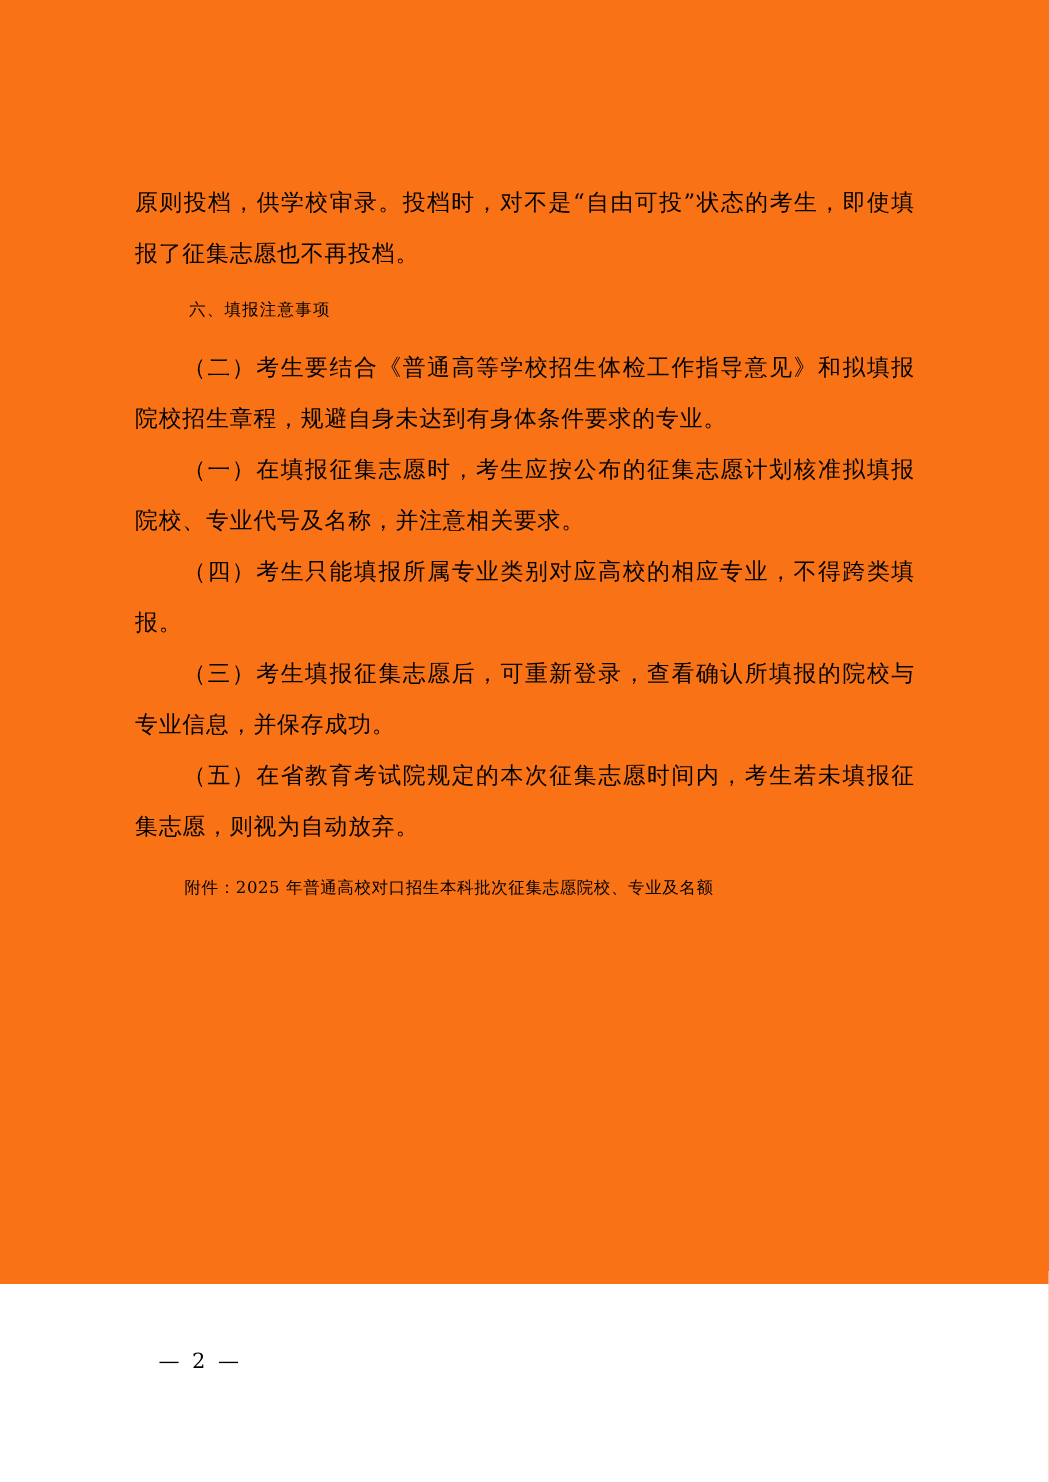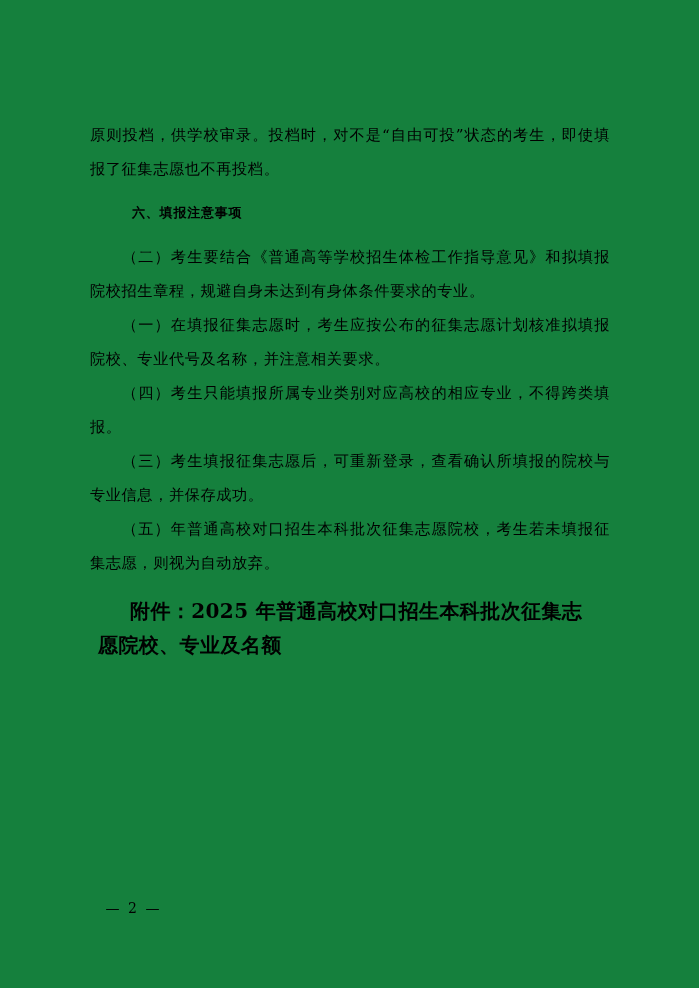--- a/index.html
+++ b/index.html
@@ -13,57 +13,56 @@
     font-family: "DejaVu Serif", "Liberation Serif", serif;
     color: #000000;
     position: relative;
     overflow: hidden;
   }
   .page {
     position: absolute;
     left: 0;
     top: 0;
     width: 699px;
-    height: 988px;
-    background: #15803d;
+    height: 856px;
+    background: #f97316;
   }
   .content {
     position: absolute;
     left: 90px;
     top: 118px;
     width: 520px;
   }
   .para {
     font-size: 15.2px;
     line-height: 34px;
     text-align: justify;
     text-justify: inter-ideograph;
     letter-spacing: 0.6px;
     margin: 0;
     text-indent: 0;
   }
   .para.indent {
     text-indent: 32px;
   }
   .heading {
-    font-size: 13px;
+    font-size: 11px;
     line-height: 34px;
-    font-weight: bold;
+    font-weight: normal;
     letter-spacing: 0.8px;
-    margin: 10px;
+    margin: 4px;
     text-indent: 32px;
   }
   .gap-small { height: 6px; }
   .attachment {
-    font-size: 20px;
+    font-size: 11px;
     line-height: 34px;
     letter-spacing: 0.4px;
-    margin: 8px;
+    margin: 1px;
     text-indent: 32px;
-    font-weight: bold;
   }
   .signature-block {
     margin-top: 46px;
     text-align: left;
     padding-left: 310px;
   }
   .sig-line {
     font-size: 15.2px;
     line-height: 36px;
     letter-spacing: 0.8px;
@@ -95,21 +94,21 @@
     <p class="heading">六、填报注意事项</p>
 
     <p class="para indent">（二）考生要结合《普通高等学校招生体检工作指导意见》和拟填报院校招生章程，规避自身未达到有身体条件要求的专业。</p>
 
     <p class="para indent">（一）在填报征集志愿时，考生应按公布的征集志愿计划核准拟填报院校、专业代号及名称，并注意相关要求。</p>
 
     <p class="para indent">（四）考生只能填报所属专业类别对应高校的相应专业，不得跨类填报。</p>
 
     <p class="para indent">（三）考生填报征集志愿后，可重新登录，查看确认所填报的院校与专业信息，并保存成功。</p>
 
-    <p class="para indent">（五）年普通高校对口招生本科批次征集志愿院校，考生若未填报征集志愿，则视为自动放弃。</p>
+    <p class="para indent">（五）在省教育考试院规定的本次征集志愿时间内，考生若未填报征集志愿，则视为自动放弃。</p>
 
     <div class="gap-small"></div>
 
     <p class="attachment">附件：2025 年普通高校对口招生本科批次征集志愿院校、专业及名额</p>
 
 
   </div>
 
   <div class="footer">
     <span class="footer-inner">— 2 —</span>

